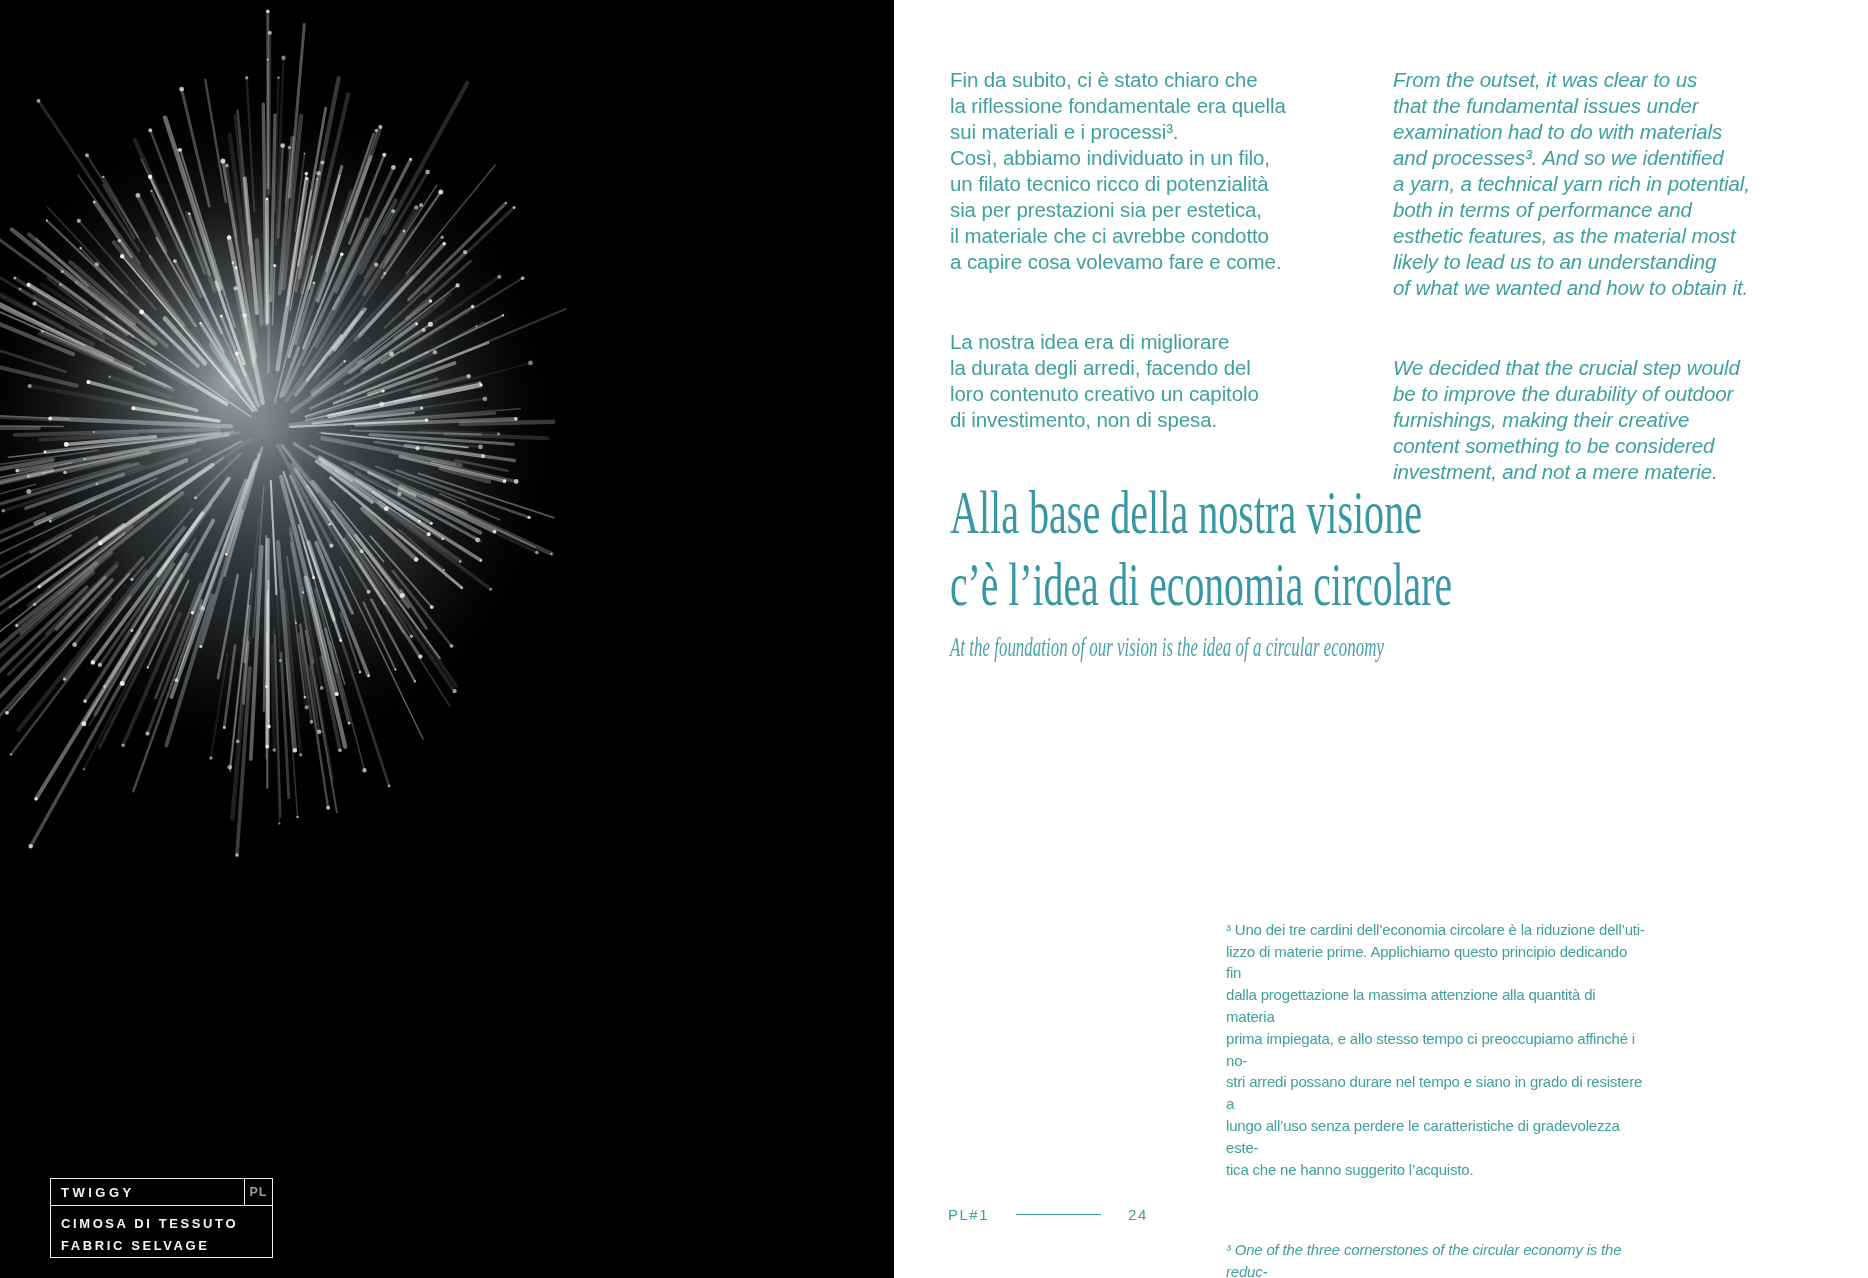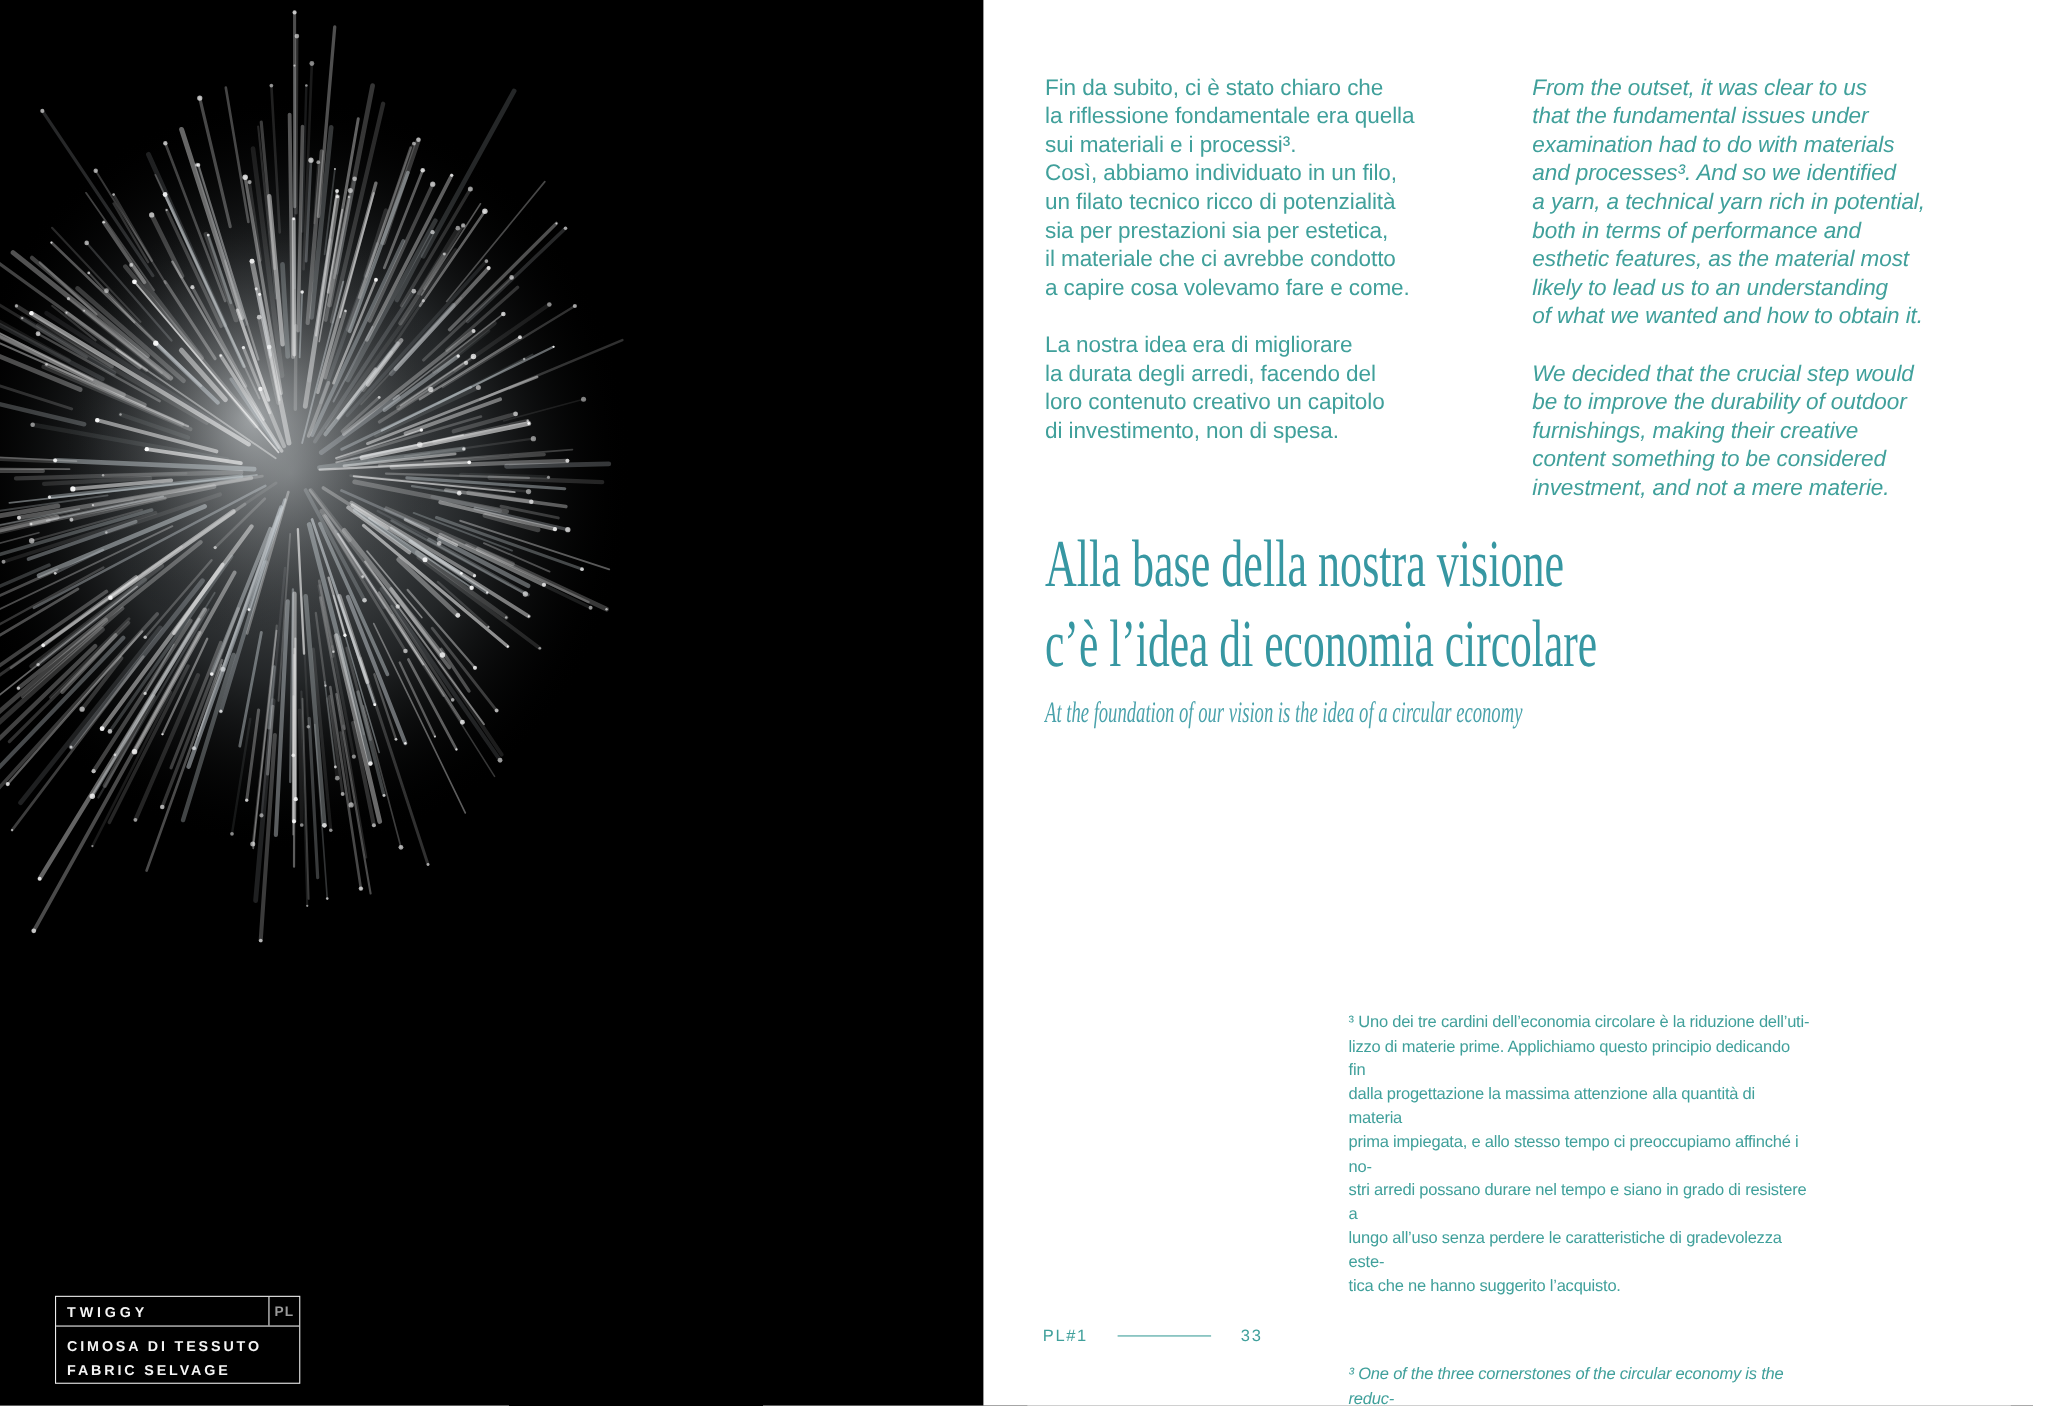--- a/index.html
+++ b/index.html
@@ -18,21 +18,21 @@
   .label-code{width:28px;border-left:1.5px solid #ededed;box-sizing:border-box;
               display:flex;align-items:center;justify-content:center;
               font-size:12.5px;font-weight:bold;letter-spacing:1px;color:#9a9a9a;}
   .label-row2{padding:7px 0 0 10px;font-size:13px;font-weight:bold;letter-spacing:2.6px;
               line-height:22px;white-space:pre-line;}
 
   
   .col{position:absolute;top:41px;color:#40a09b;font-size:20.5px;line-height:26px;
        letter-spacing:-0.1px;white-space:pre-line;}
   .col p{margin:0;}
-  .col p + p{}
+  .col p + p{margin-top:28px;}
   .col-it{left:56px;width:392px;}
   .col-en{left:499px;width:400px;font-style:italic;}
 
   .heading-svg{position:absolute;left:54px;top:470px;}
   .h-line{font-family:"Liberation Serif","DejaVu Serif",serif;font-size:61px;fill:#3797a2;}
   .h-sub{font-family:"Liberation Serif","DejaVu Serif",serif;font-size:27px;font-style:italic;fill:#4aa2ab;}
 
   .footnotes{position:absolute;left:319px;top:884px;width:445px;color:#40a09b;
              font-size:15px;line-height:21.8px;letter-spacing:-0.2px;white-space:pre-line;}
   .footnotes p{margin:13px;}
@@ -753,17 +753,17 @@
 stage, to the quantity of raw material employed. At the same time we
 make it a point to ensure that our furnishings will prove durable over
 time, capable of withstanding long-term use without losing the fea-
 tures of beauty and enjoyability that persuaded people to buy them
 in the first place.</p>
     </div>
 
     <div class="footer">
       <span>PL#1</span>
       <span class="footer-rule"></span>
-      <span>33</span>
+      <span>24</span>
     </div>
 
   </section>
 </div>
 
 </body></html>

